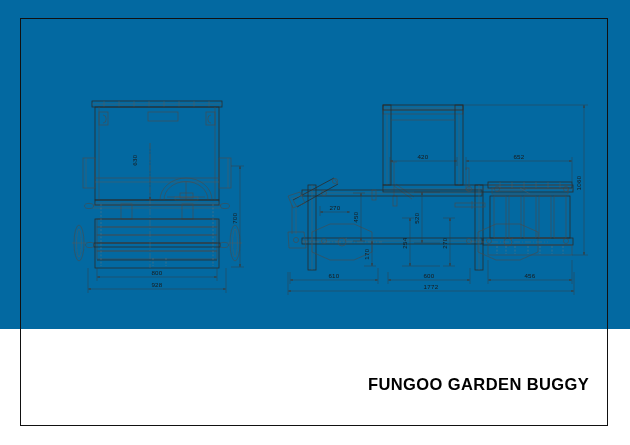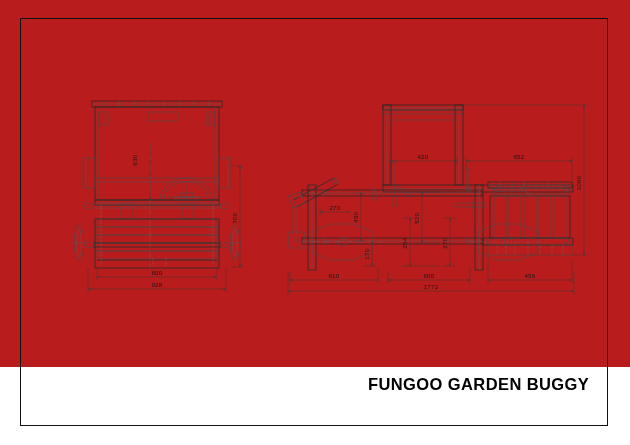--- a/index.html
+++ b/index.html
@@ -1,17 +1,17 @@
 <!DOCTYPE html>
 <html><head>
 <meta charset="utf-8">
 <style>
   html,body{margin:0;padding:0;background:#fff;}
   body{width:630px;height:445px;font-family:"Liberation Sans",sans-serif;overflow:hidden;}
-  #sheet{position:relative;width:630px;height:367px;background:#b91c1c;}
+  #sheet{position:relative;width:630px;height:329px;background:#0369a1;}
   #border{position:absolute;left:20px;top:18px;width:588px;height:408px;border:1.2px solid #111;box-sizing:border-box;}
   svg{position:absolute;left:0;top:0;}
   .ln{stroke:#4a4a4a;stroke-width:.6;fill:none;}
   .ln2{stroke:#2b2b2b;stroke-width:.8;fill:none;}
   .lnf{stroke:#5a5a5a;stroke-width:.5;fill:none;}
   .dim{stroke:#3a3a3a;stroke-width:.45;fill:none;}
   .ctr{stroke:#6b6b6b;stroke-width:.4;fill:none;stroke-dasharray:6 2 1 2;}
   .hid{stroke:#7a7a7a;stroke-width:.45;fill:none;stroke-dasharray:2 1.6;}
   .dtxt{font-family:"Liberation Sans",sans-serif;font-size:6.2px;fill:#1a1a1a;letter-spacing:.3px;}
   .title{position:absolute;font-family:"Liberation Sans",sans-serif;font-weight:bold;font-size:16.5px;

